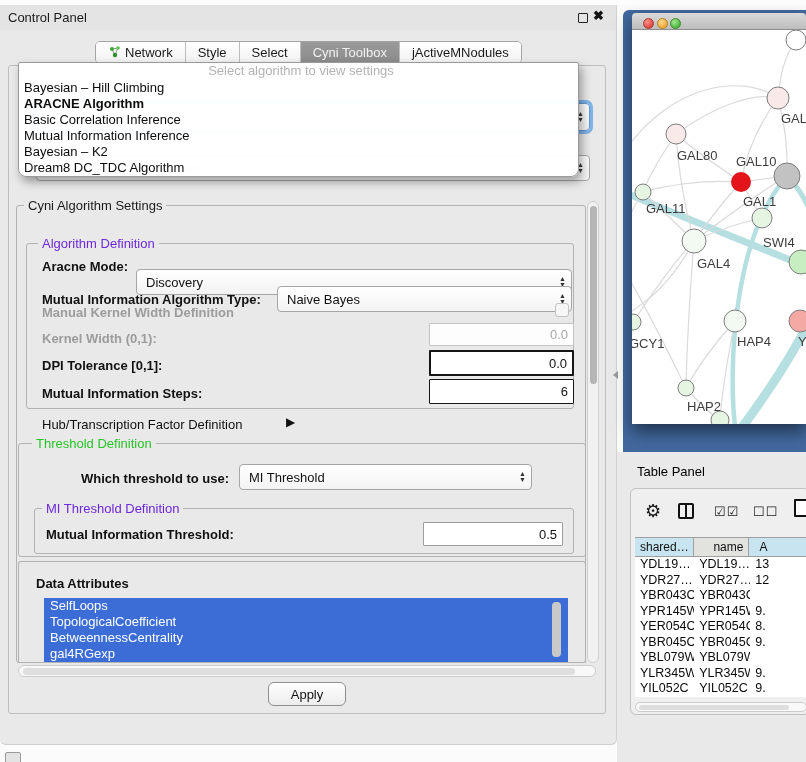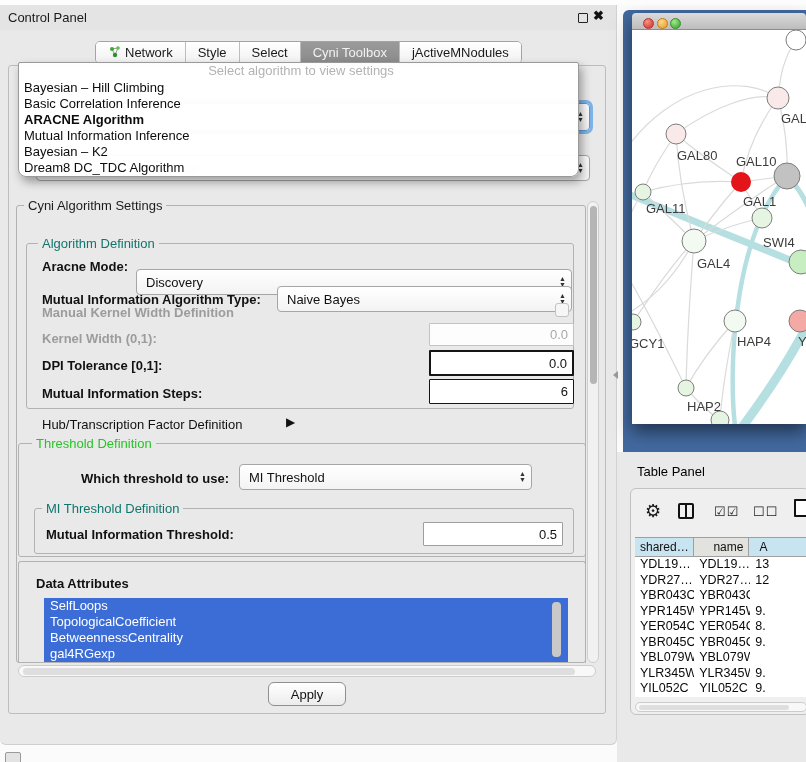--- a/index.html
+++ b/index.html
@@ -36,21 +36,21 @@
   
   #algo-overlay { left:18px; top:57px; width:561px; height:115px; background:rgba(255,255,255,.97);
     border:1px solid #9a9a9a; border-radius:2px 2px 8px 8px; box-shadow:3px 5px 10px rgba(0,0,0,.35); z-index:9; overflow:hidden; }
   .algo-item { height:16px; line-height:16px; font-size:13px; padding-left:5px; color:#0c0c0c; white-space:nowrap; }
   .algo-item.placeholder { text-align:center; color:#b3b3b3; height:17px; }
   .algo-item.bold { font-weight:bold; }
 
   
   .group { position:absolute; border:1px solid #b2b2b2; border-radius:3px; }
   .gtitle { position:absolute; font-size:13px; background:#e9e9e9; padding:0 4px; white-space:nowrap; z-index:2; }
-  .blue { color:#0f766e; } .green { color:#27c427; } .dark { color:#1c1c1c; }
+  .blue { color:#6d28d9; } .green { color:#27c427; } .dark { color:#1c1c1c; }
 
   .flabel { position:absolute; font-size:13px; font-weight:bold; color:#111; white-space:nowrap; }
   .flabel.disabled { color:#9c9c9c; }
   .tinput { position:absolute; font-family:"Liberation Sans",sans-serif; font-size:13px; text-align:right;
     padding:0 5px; background:#fff; border:1px solid #9e9e9e; border-radius:1px; color:#111; }
   .tinput.disabled { color:#a8a8a8; background:#fdfdfd; border-color:#c3c3c3; }
   .tinput.hard { border:2px solid #151515; }
   .tinput.med { border:1.5px solid #151515; }
   #manual-checkbox { left:555px; top:298px; width:14px; height:14px; border:1px solid #c2c2c2; border-radius:3px; background:#f6f6f6; }
 
@@ -151,22 +151,22 @@
     <div class="arrows">▲<br>▼</div>
   </div>
   <div class="combo ghost abs" style="left:36px; top:150px; width:554px; height:26px;">
     <span>gal-filtered sif default node</span>
     <div class="arrows">▲<br>▼</div>
   </div>
 
   <div id="algo-overlay" class="abs">
       <div class="algo-item placeholder">Select algorithm to view settings</div>
       <div class="algo-item">Bayesian – Hill Climbing</div>
+      <div class="algo-item bold">ARACNE Algorithm</div>
       <div class="algo-item">Basic Correlation Inference</div>
-      <div class="algo-item bold">ARACNE Algorithm</div>
       <div class="algo-item">Mutual Information Inference</div>
       <div class="algo-item">Bayesian – K2</div>
       <div class="algo-item">Dream8 DC_TDC Algorithm</div>
     </div>
 
   <div class="group" style="left:16px; top:200px; width:570px; height:458px;"></div>
   <div class="gtitle dark" style="left:24px; top:193px;">Cyni Algorithm Settings</div>
 
   <div class="vtrack" style="left:587px; top:196px; width:12px; height:462px;">
     <div class="vthumb" style="left:1.5px; top:4px; width:7px; height:178px;"></div>

